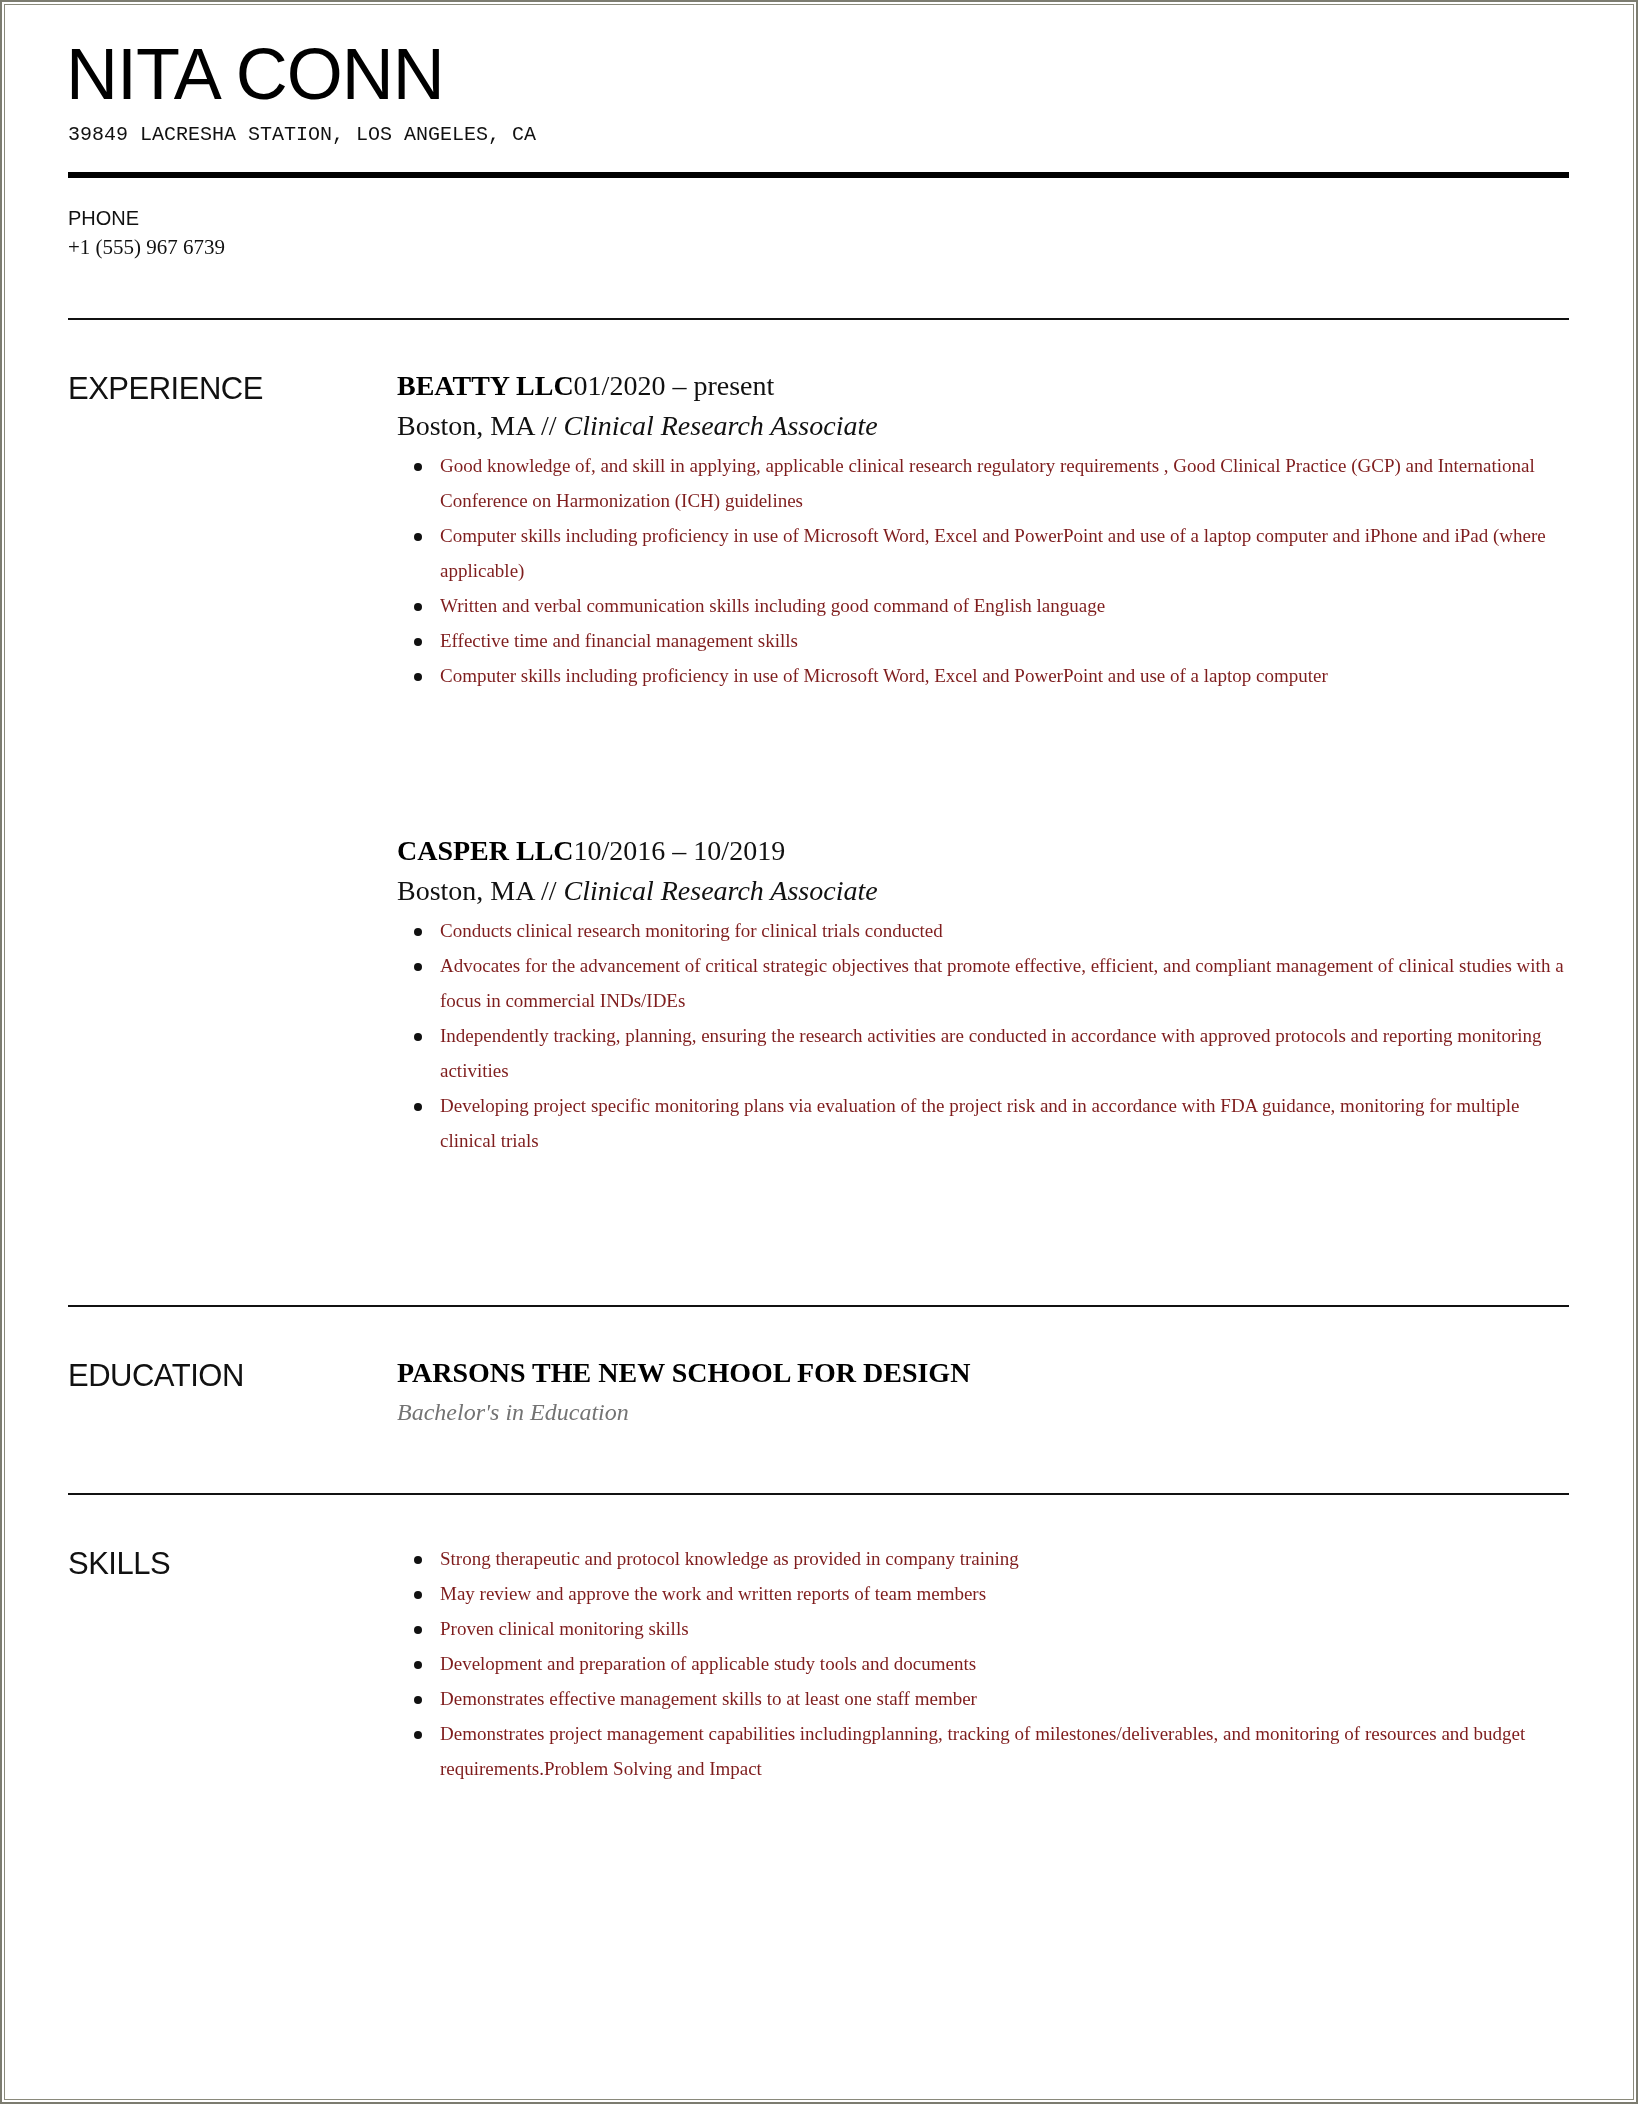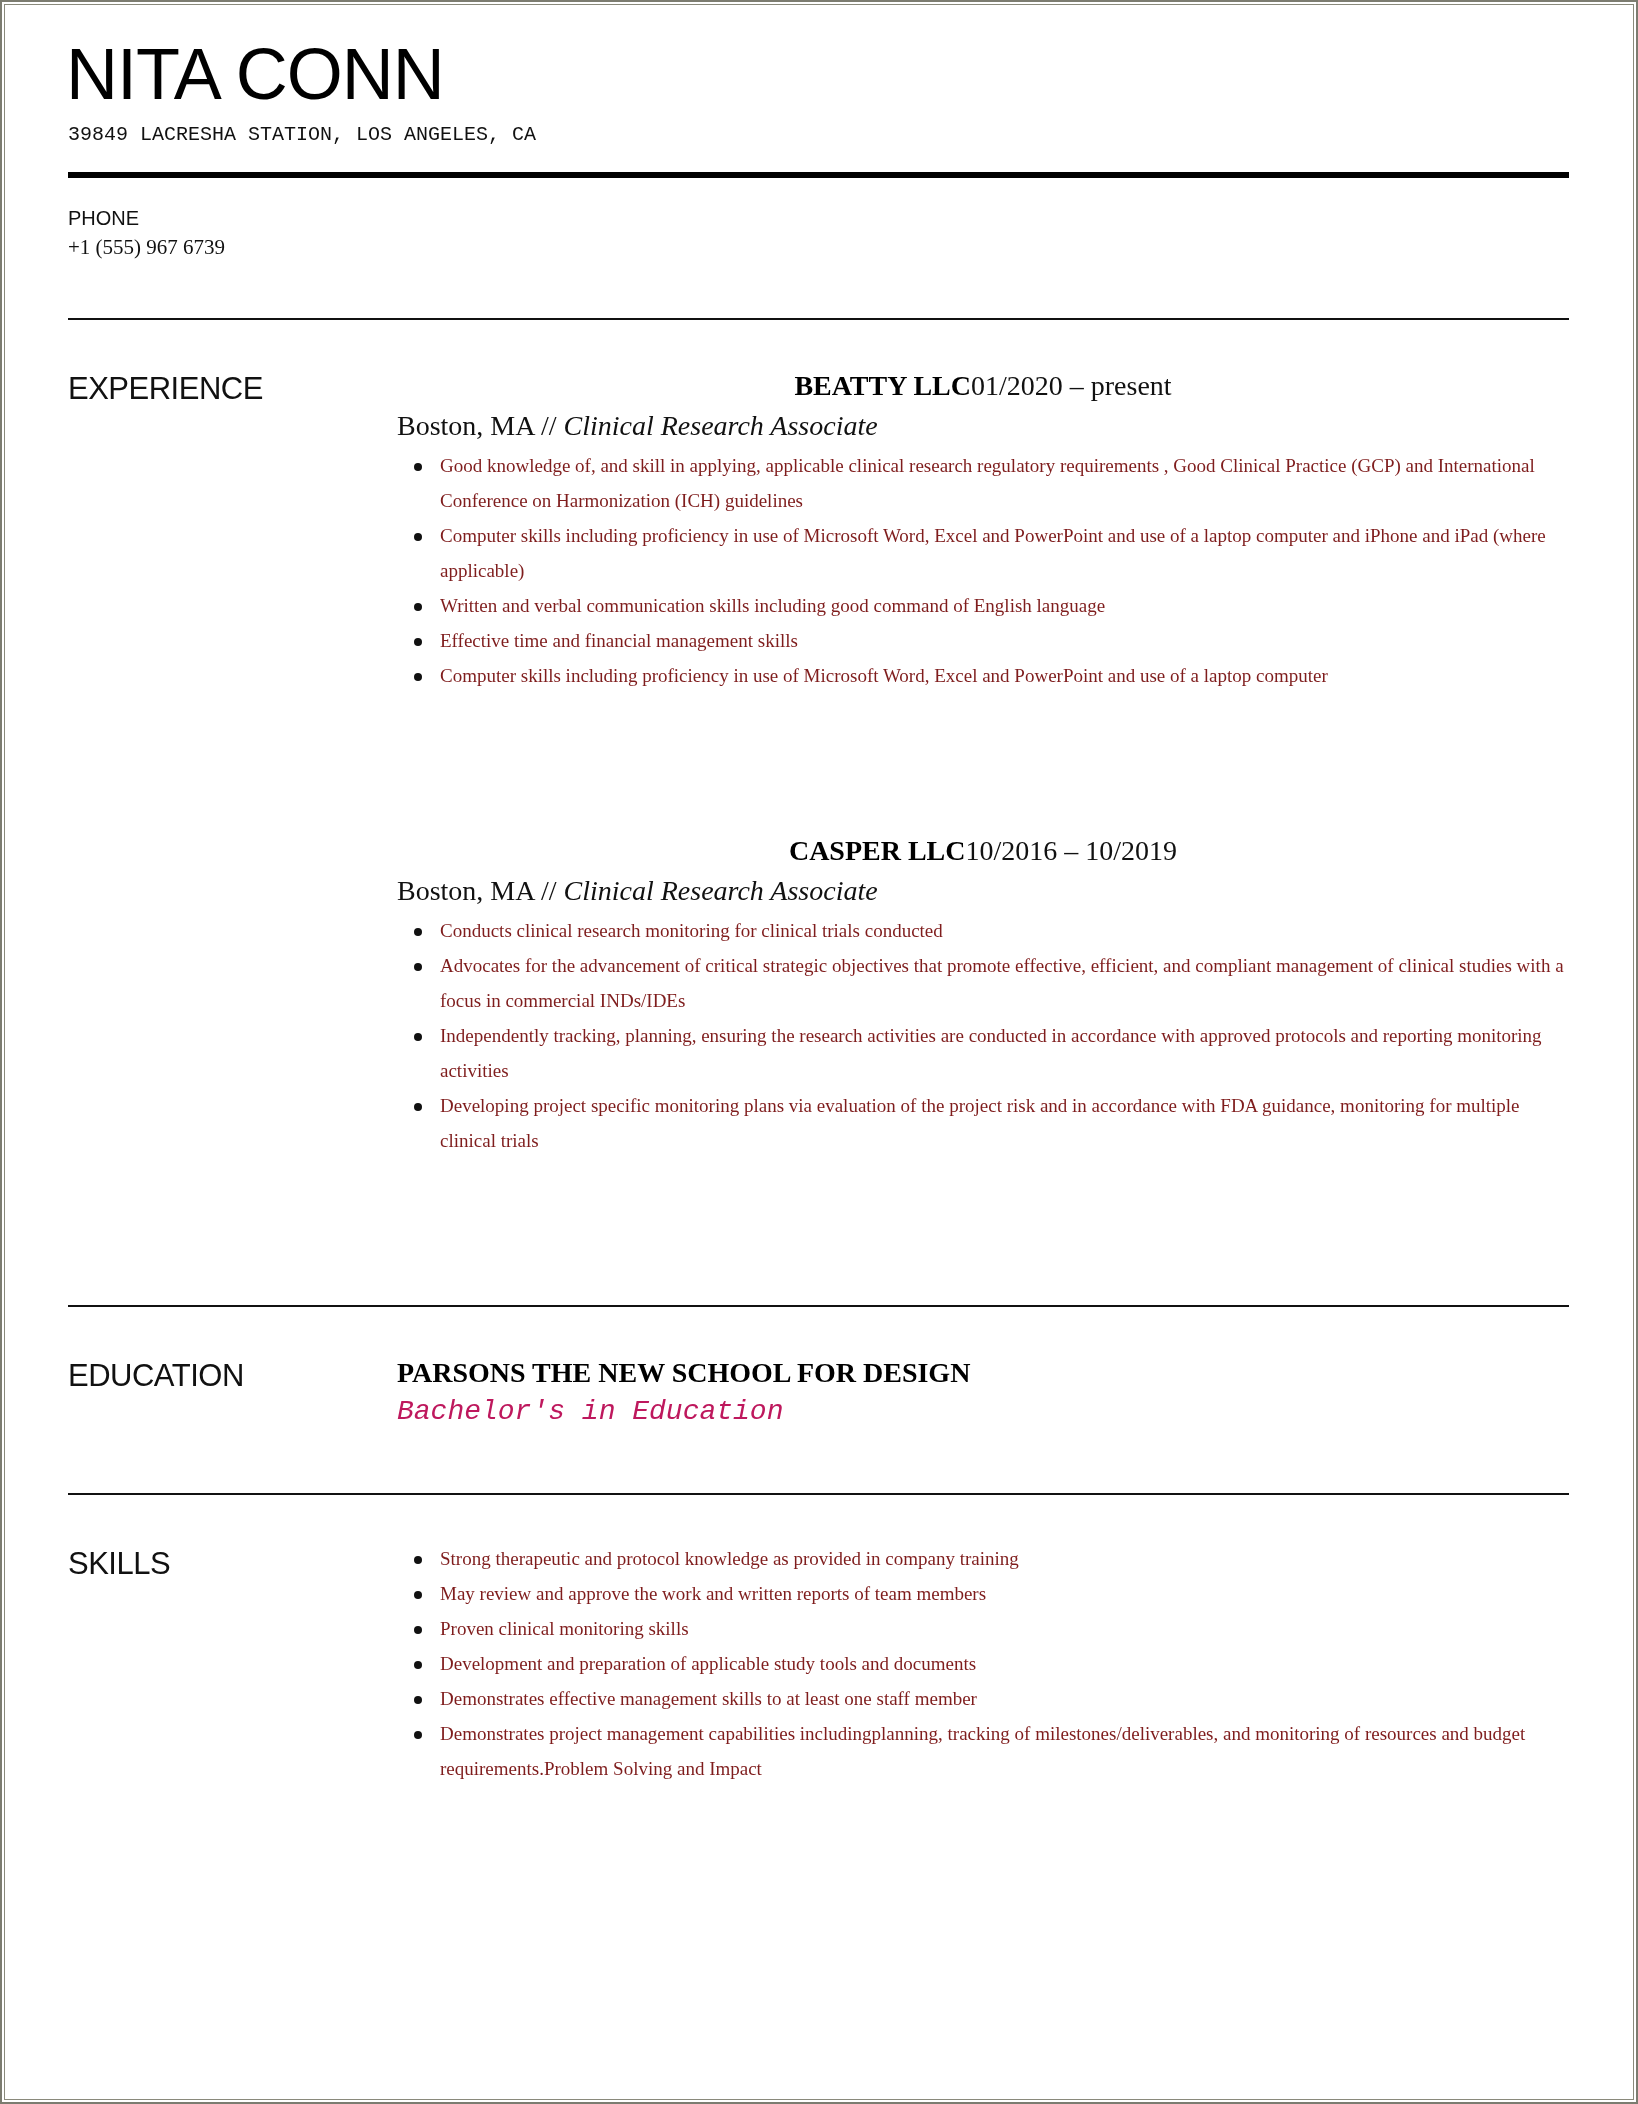--- a/index.html
+++ b/index.html
@@ -42,41 +42,41 @@
 
   .section-label {
     position: absolute; left: 68px;
     font-family: "Liberation Sans", sans-serif; font-size: 31px; line-height: 36px; color: #111;
     letter-spacing: -0.5px;
   }
 
   .col { position: absolute; left: 397px; width: 1172px; }
 
   .entry { position: relative; }
-  .entry-head { display: flex; justify-content: center; align-items: baseline; height: 40px; }
+  .entry-head { display: flex; justify-content: flex-start; align-items: baseline; height: 40px; }
   .company {
     font-family: "Liberation Serif", serif; font-weight: 700; font-size: 28px; line-height: 40px; color: #000;
   }
   .dates {
     font-family: "Liberation Serif", serif; font-size: 28px; line-height: 40px; color: #111;
   }
   .subline { font-family: "Liberation Serif", serif; font-size: 28px; line-height: 40px; color: #111; }
   .subline .role { font-style: italic; }
 
   ul.bullets { list-style: none; margin: 2px 0 0 0; padding: 0 0 0 43px; }
   ul.bullets li {
     position: relative; font-family: Liberation Serif, serif; font-size: 19px; line-height: 35px; color: #7f1d1d;
   }
   ul.bullets li::before {
     content: ""; position: absolute; left: -26px; top: 15px; width: 8px; height: 8px;
     border-radius: 50%; background: #111;
   }
 
   .school { font-family: "Liberation Serif", serif; font-weight: 700; font-size: 28px; line-height: 40px; color: #000; }
-  .degree { font-family: Liberation Mono, monospace; font-style: italic; font-size: 28px; line-height: 38px; color: #be185d; }
+  .degree { font-family: Liberation Serif, serif; font-style: italic; font-size: 24px; line-height: 38px; color: #737373; }
 </style>
 </head>
 <body>
 
 <div class="frame-outer"></div>
 <div class="frame-inner"></div>
 
 <div class="page">
 
   <h1 class="name">NITA CONN</h1>

